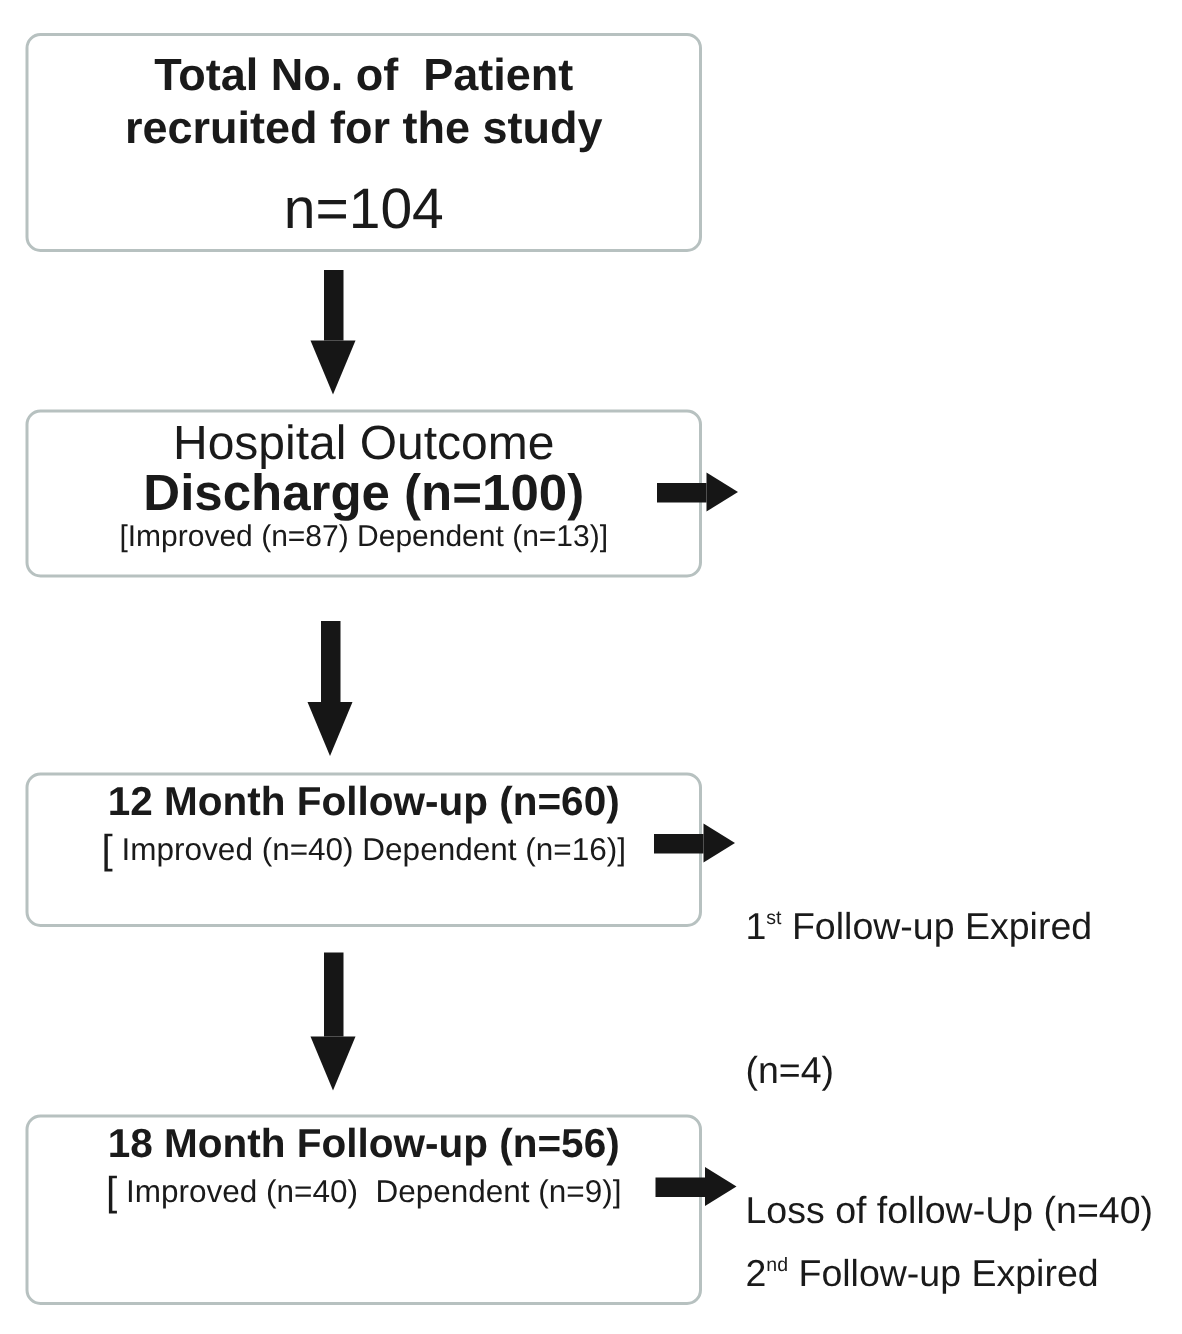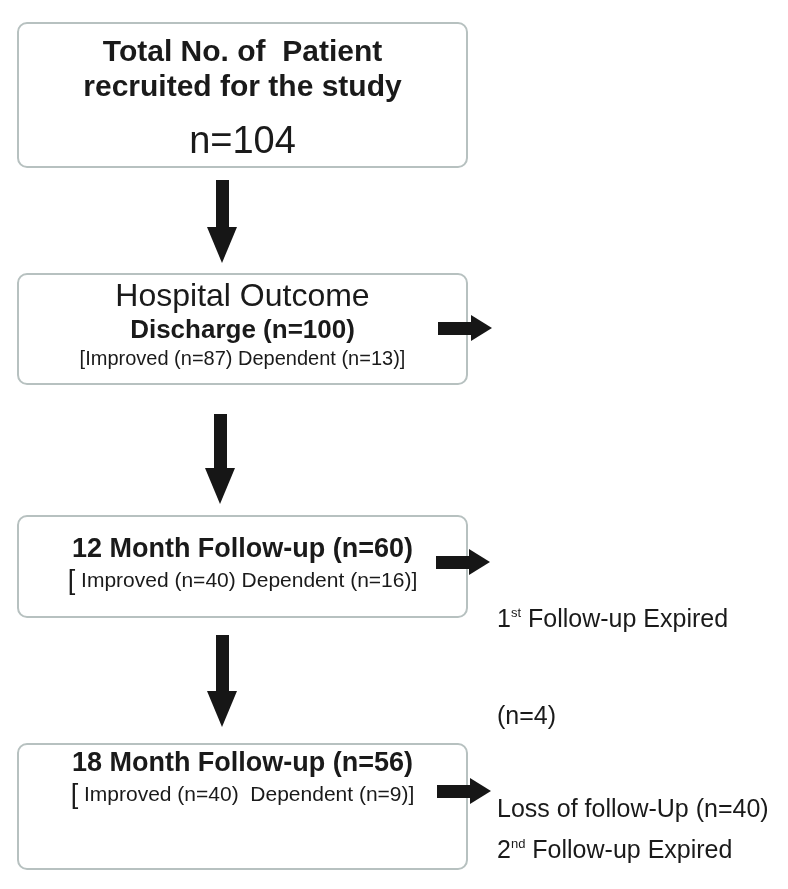--- a/index.html
+++ b/index.html
@@ -27,27 +27,27 @@
     border-radius: 10px;
     display: flex;
     flex-direction: column;
     align-items: center;
     justify-content: center;
     text-align: center;
     white-space: pre-wrap;
   }
   #box-recruited { top: 22px;  height: 146px; }
   #box-hospital  { top: 273px; height: 112px; padding-bottom: 10px; }
-  #box-12month   { top: 515px; height: 103px; justify-content: flex-start; padding-top: 14px; }
+  #box-12month   { top: 515px; height: 103px; justify-content: flex-start; }
   #box-18month   { top: 743px; height: 127px; justify-content: flex-start; padding-top: 0; }
 
   .t-big-bold    { font-weight: bold; font-size: 30px; line-height: 35px; }
   .t-count       { font-size: 38px; line-height: 35px; margin-top: 20px; }
   .t-title-xl    { font-weight: normal; font-size: 32px; line-height: 37px; }
-  .t-title-md    { font-weight: bold; font-size: 26px; line-height: 31px; }
+  .t-title-md    { font-weight: bold; font-size: 34px; line-height: 31px; }
   .t-detail-sm   { font-size: 20px; line-height: 26px; }
   .t-title-fu    { font-weight: bold; font-size: 27px; line-height: 34px; }
   .t-detail-fu   { font-size: 21px; line-height: 30px; }
   .t-bracket     { font-size: 27px; line-height: 30px; vertical-align: -2px; }
 
   
   .varrow {
     position: absolute;
     display: flex;
     flex-direction: column;

